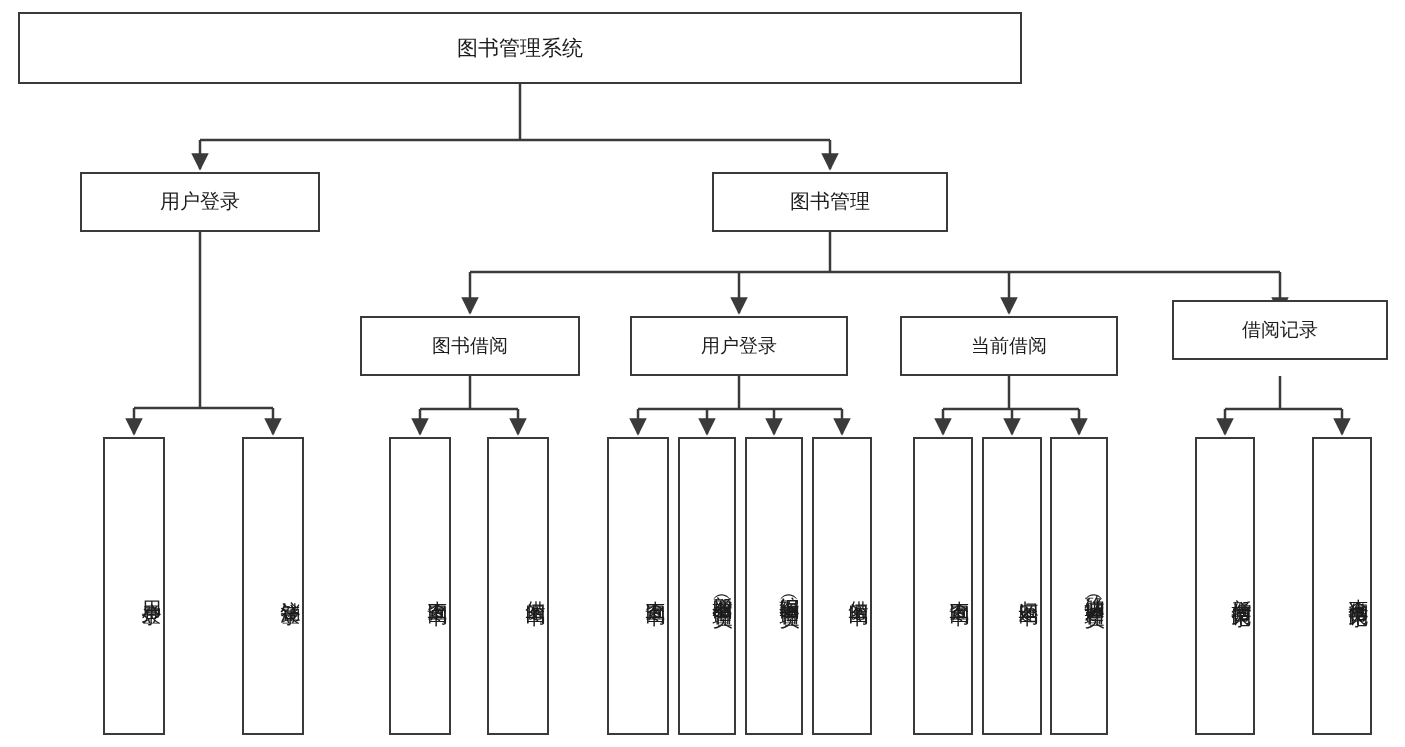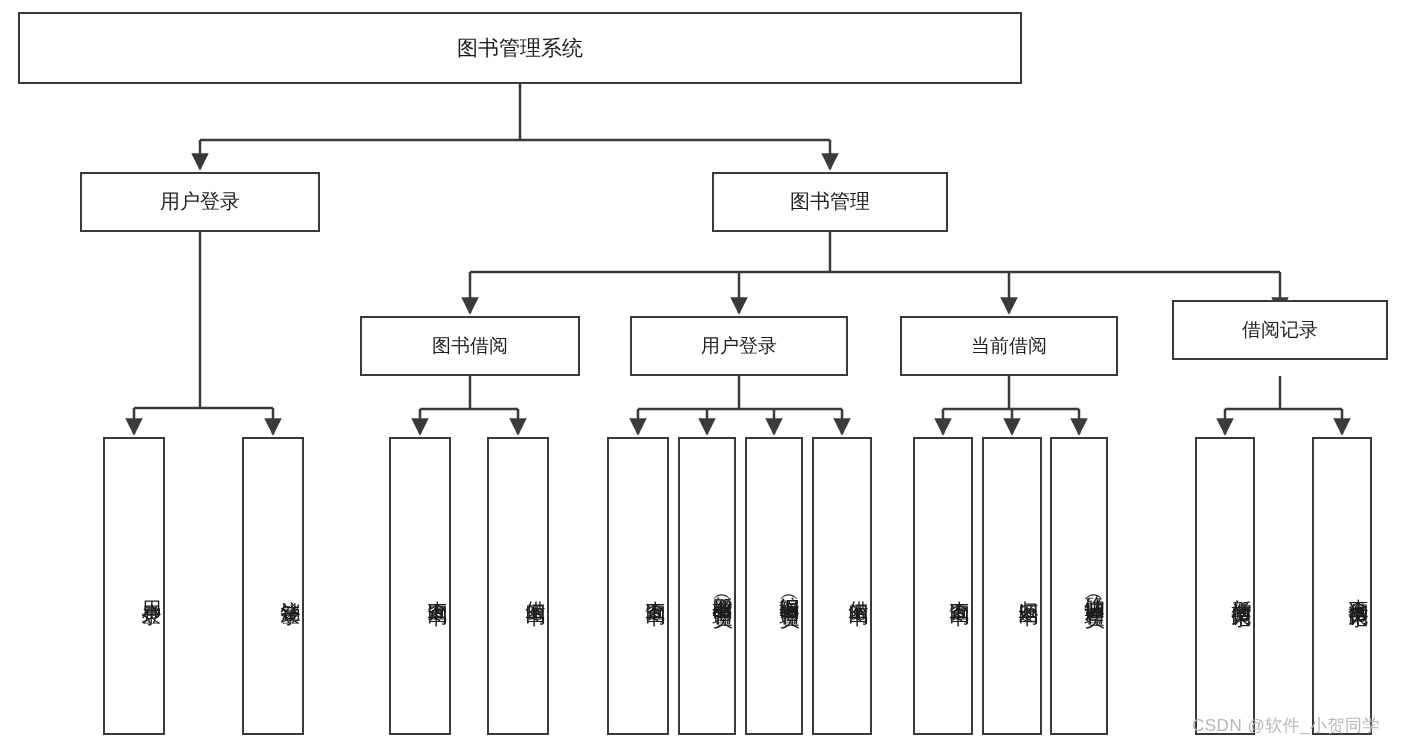--- a/index.html
+++ b/index.html
@@ -169,15 +169,14 @@
         <span class="lbl">确认归还（管理员）</span>
       </div>
       <div class="node leaf" style="left: 1195px; top: 437px; width: 60px; height: 298px;">
         <span class="lbl">新增借阅记录</span>
       </div>
       <div class="node leaf" style="left: 1312px; top: 437px; width: 60px; height: 298px;">
         <span class="lbl">查询借阅记录</span>
       </div>
     </div>
 
-  <div class="watermark" style="left: 1192px; top: 714px;">CSDN @软件_小贺同学</div>
 
 </div>
 
 </body></html>

